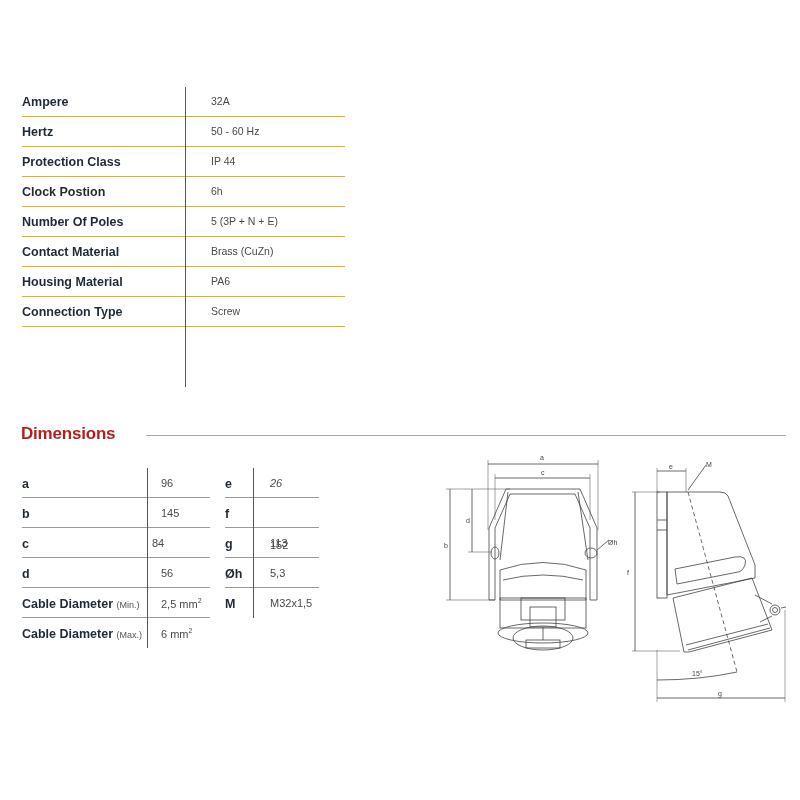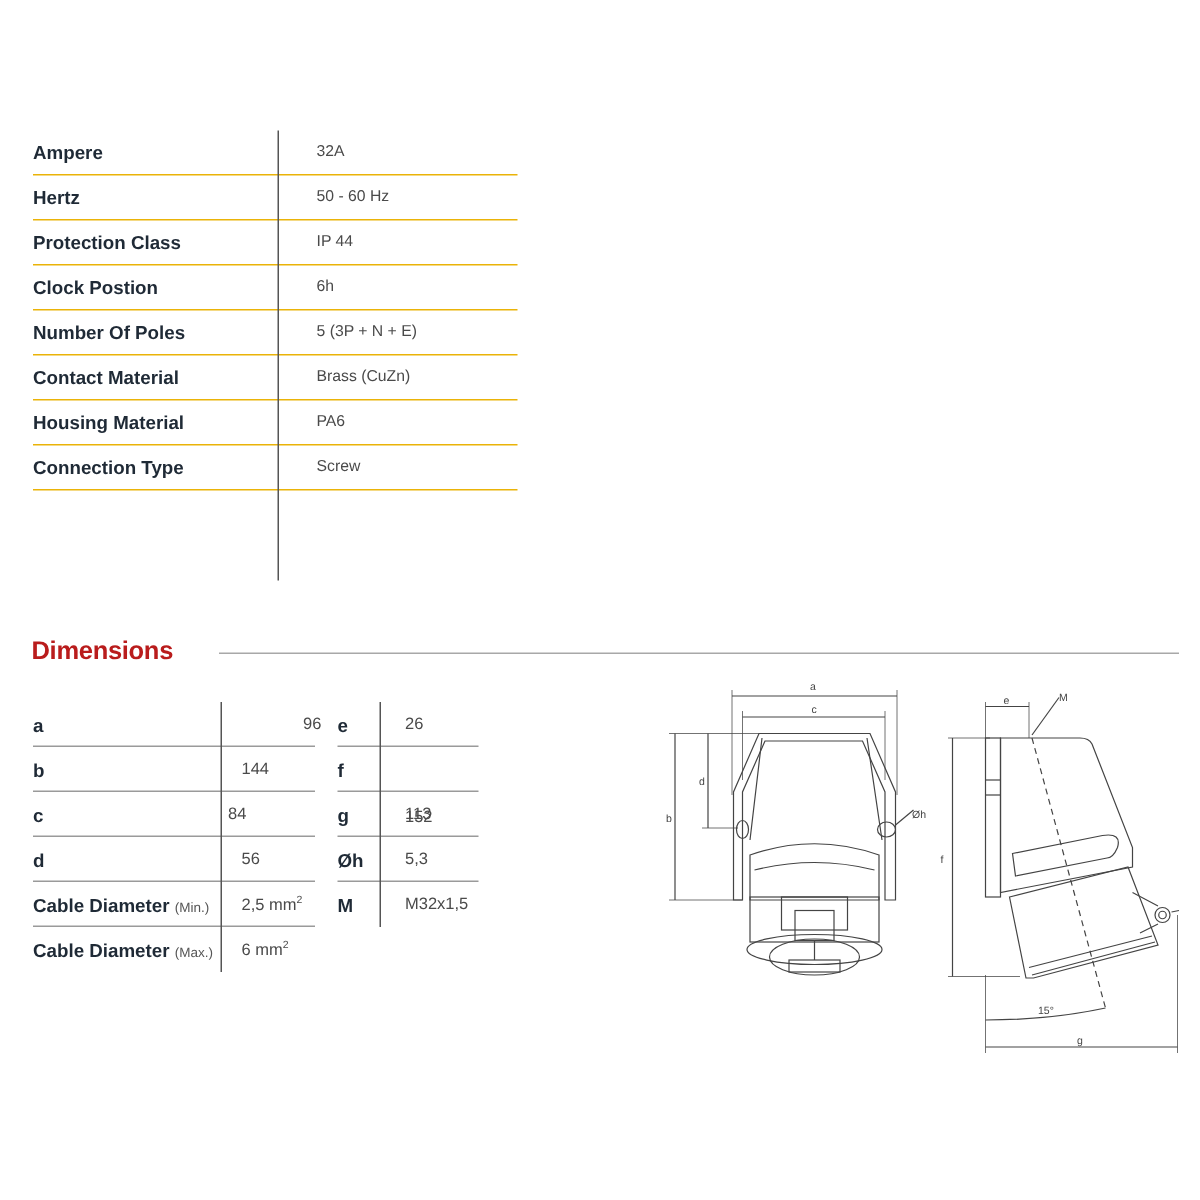--- a/index.html
+++ b/index.html
@@ -67,25 +67,25 @@
   </div>
 </div>
 <div class="spec-divider"></div>
 
 <div class="dim-header">Dimensions</div>
 <div class="dim-header-line"></div>
 
 <div class="dim-table" style="left:22px; width:188px;">
   <div class="dim-row">
     <span class="dim-label">a</span>
-    <span class="dim-value" style="left:139px;margin-left:41px;">96</span>
+    <span class="dim-value" style="left:139px;">96</span>
   </div>
   <div class="dim-row">
     <span class="dim-label">b</span>
-    <span class="dim-value" style="left:139px;">144</span>
+    <span class="dim-value" style="left:139px;">145</span>
   </div>
   <div class="dim-row">
     <span class="dim-label">c</span>
     <span class="dim-value" style="left:130px;">84</span>
   </div>
   <div class="dim-row">
     <span class="dim-label">d</span>
     <span class="dim-value" style="left:139px;">56</span>
   </div>
   <div class="dim-row">
@@ -95,21 +95,21 @@
   <div class="dim-row nolines">
     <span class="dim-label"><span>Cable Diameter</span> <small>(Max.)</small></span>
     <span class="dim-value" style="left:139px;"><span>6 mm</span><sup>2</sup></span>
   </div>
 </div>
 <div class="vdiv" style="left:147px; top:468px; height:180px;"></div>
 
 <div class="dim-table" style="left:225px; width:94px;">
   <div class="dim-row">
     <span class="dim-label">e</span>
-    <span class="dim-value" style="left:45px;">26</span>
+    <span class="dim-value" style="left:45px;font-style:italic;">26</span>
   </div>
   <div class="dim-row">
     <span class="dim-label">f</span>
     <span class="dim-value" style="left:45px;margin-top:32px;">152</span>
   </div>
   <div class="dim-row">
     <span class="dim-label">g</span>
     <span class="dim-value" style="left:45px;">113</span>
   </div>
   <div class="dim-row">

